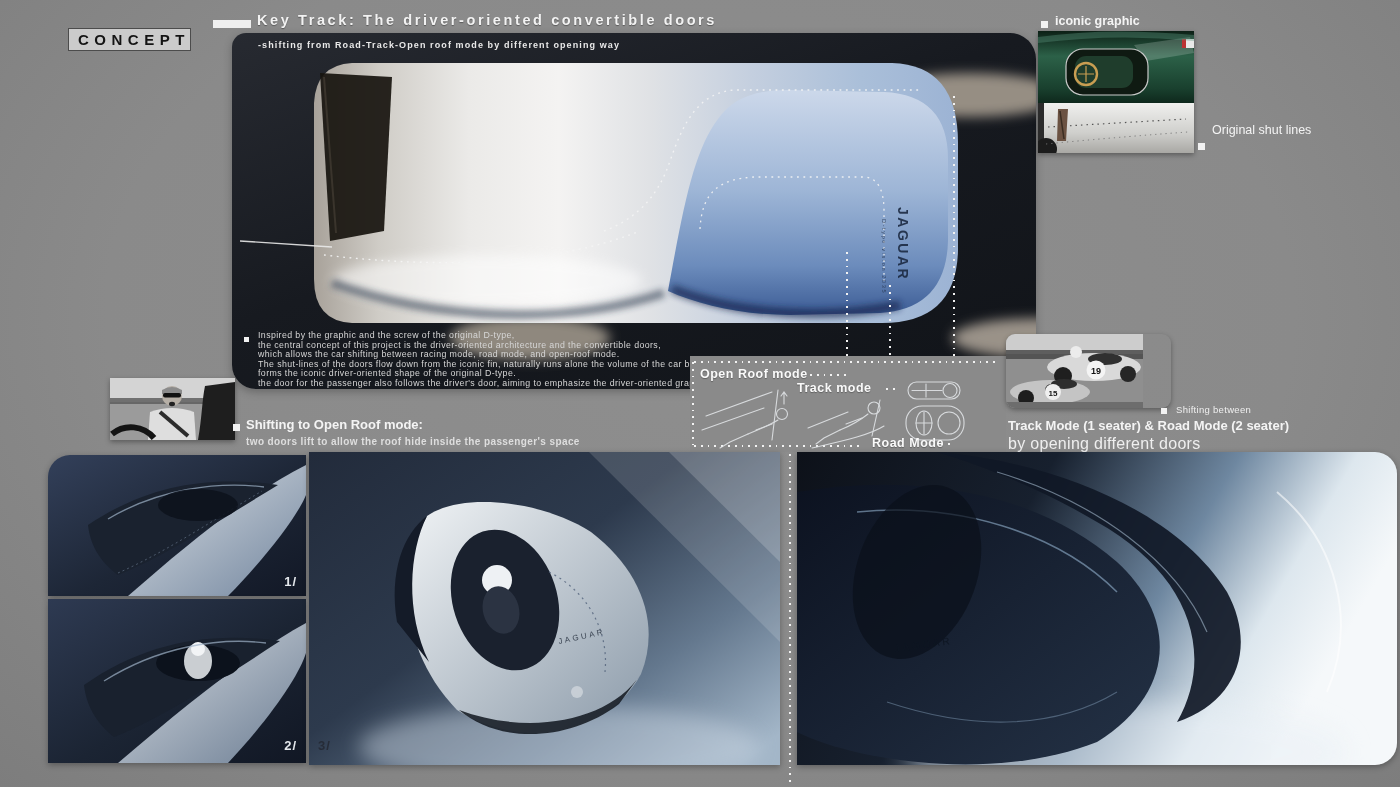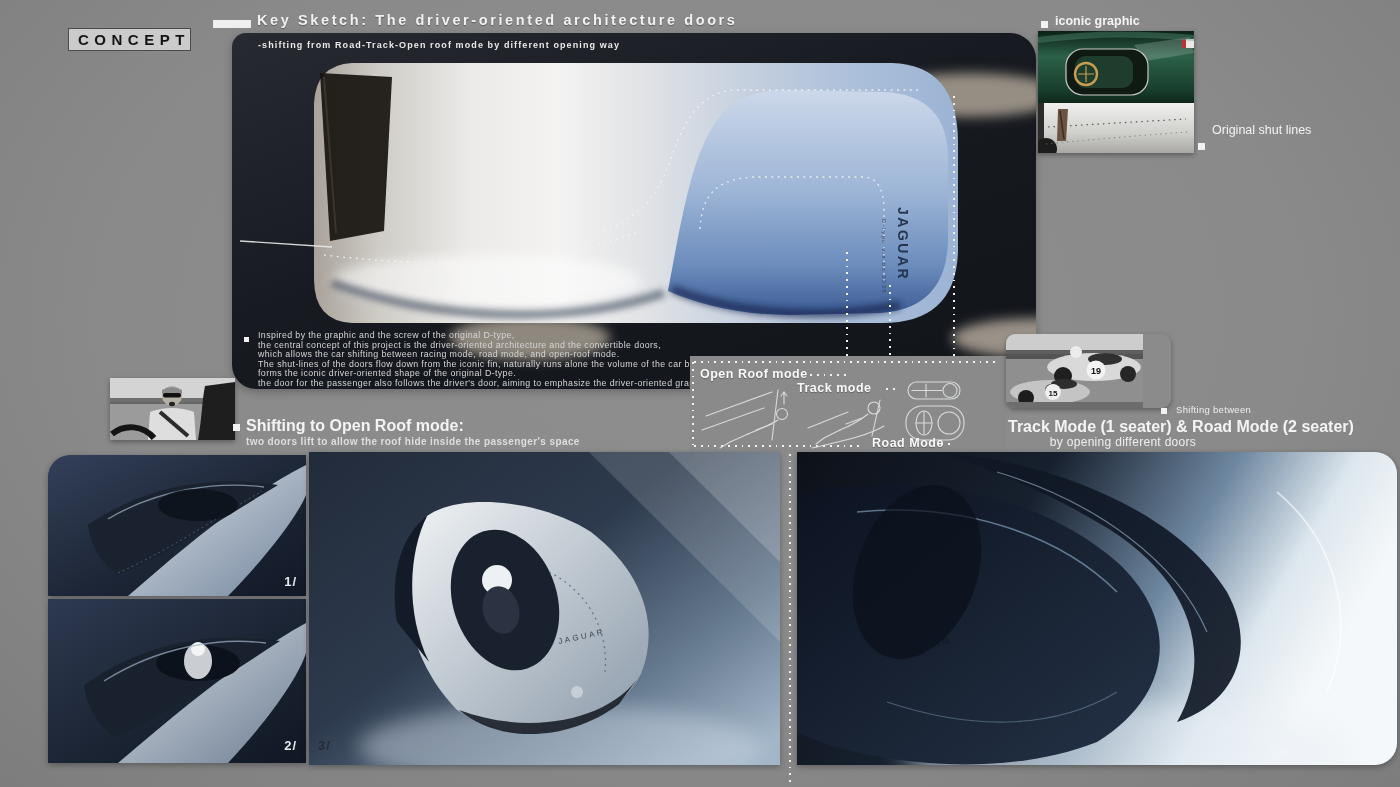--- a/index.html
+++ b/index.html
@@ -29,21 +29,21 @@
     border-radius:14px 26px 26px 24px;
     background:linear-gradient(160deg,#272a31 0%,#171a20 45%,#111419 100%);
     box-shadow:0 3px 8px rgba(0,0,0,.25);
   }
   .panel-subtitle{
     left:26px;top:7px;color:#e9e9e9;font-size:9px;font-weight:bold;letter-spacing:1.1px;white-space:nowrap;
   }
   .panel-paragraph{left:26px;top:298px;color:#d6d6d6;font-size:8.8px;line-height:9.5px;letter-spacing:.4px;white-space:nowrap;}
   .panel-paragraph div{white-space:nowrap;}
 
-  .note-heading{color:#f4f4f4;font-size:16px;font-weight:bold;white-space:nowrap;}
+  .note-heading{color:#f4f4f4;font-size:13px;font-weight:bold;white-space:nowrap;}
   .note-body{color:#dedede;font-size:10px;font-weight:bold;letter-spacing:.4px;white-space:nowrap;}
   .small-note{color:#efefef;font-size:9.5px;letter-spacing:.3px;white-space:nowrap;}
 
   .mode-box{left:690px;top:356px;width:316px;height:96px;background:#8a8a8a;}
   .mode-label{position:absolute;color:#fafafa;font-size:12.5px;font-weight:bold;letter-spacing:.5px;white-space:nowrap;text-shadow:0 1px 1px rgba(0,0,0,.3);}
 
   .render{box-shadow:0 2px 6px rgba(0,0,0,.3);overflow:hidden;}
   .render-num{position:absolute;font-size:13px;font-weight:bold;letter-spacing:1px;}
   .num-light{color:#e4e8ec;}
   .num-dark{color:#262c38;}
@@ -51,21 +51,21 @@
   .photo{overflow:hidden;box-shadow:0 2px 5px rgba(0,0,0,.35);}
   svg{display:block;}
 </style>
 </head>
 <body>
 
 <div class="abs concept-box">
   <span>CONCEPT</span>
 </div>
 <div class="abs white-dash"></div>
-<div class="abs page-title">Key Sketch: The driver-oriented architecture doors</div>
+<div class="abs page-title">Key Track: The driver-oriented convertible doors</div>
 
 <div class="abs main-panel">
   <div class="abs panel-subtitle">-shifting from Road-Track-Open roof mode by different opening way</div>
 
   <svg class="abs" style="left:0;top:0;" width="804" height="356" viewBox="0 0 804 356">
     <defs>
       <linearGradient id="bodyGrad" x1="0" y1="0" x2="1" y2="0">
         <stop offset="0" stop-color="#a8a29a"></stop>
           <stop offset=".1" stop-color="#cfccc6"></stop>
         <stop offset=".24" stop-color="#ebeae8"></stop>
@@ -262,21 +262,21 @@
     <circle cx="20" cy="64" r="8" fill="#1d1d1d"></circle>
     <circle cx="47" cy="58" r="8" fill="#efefef"></circle>
     <text x="47" y="61.5" text-anchor="middle" font-family="Liberation Sans, sans-serif" font-size="8" font-weight="bold" fill="#161616">15</text>
     <rect y="68" width="137" height="6" fill="#6d6d6d"></rect>
   </svg>
 </div>
 
 <span class="abs bullet" style="left:1161px;top:408px;width:6px;height:6px;"></span>
 <div class="abs small-note" style="left:1176px;top:404px;">Shifting between</div>
 <div class="abs note-heading" style="left:1008px;top:418px;">Track Mode (1 seater) &amp; Road Mode (2 seater)</div>
-<div class="abs small-note" style="left:1008px;top:435px;width:230px;text-align:center;font-size:12px;">by opening different doors</div>
+<div class="abs small-note" style="left:1008px;top:435px;width:230px;text-align:left;font-size:16px;">by opening different doors</div>
 
 <div class="abs render" style="left:48px;top:455px;width:258px;height:141px;border-radius:22px 0 0 0;">
   <svg width="258" height="141" viewBox="0 0 258 141">
     <defs>
       <linearGradient id="r1bg" x1="0" y1="0" x2="1" y2="1">
         <stop offset="0" stop-color="#33405a"></stop>
           <stop offset=".55" stop-color="#1d2636"></stop>
           <stop offset="1" stop-color="#121826"></stop>
       </linearGradient>
       <linearGradient id="r1sil" x1="0" y1="0" x2="1" y2="1">

